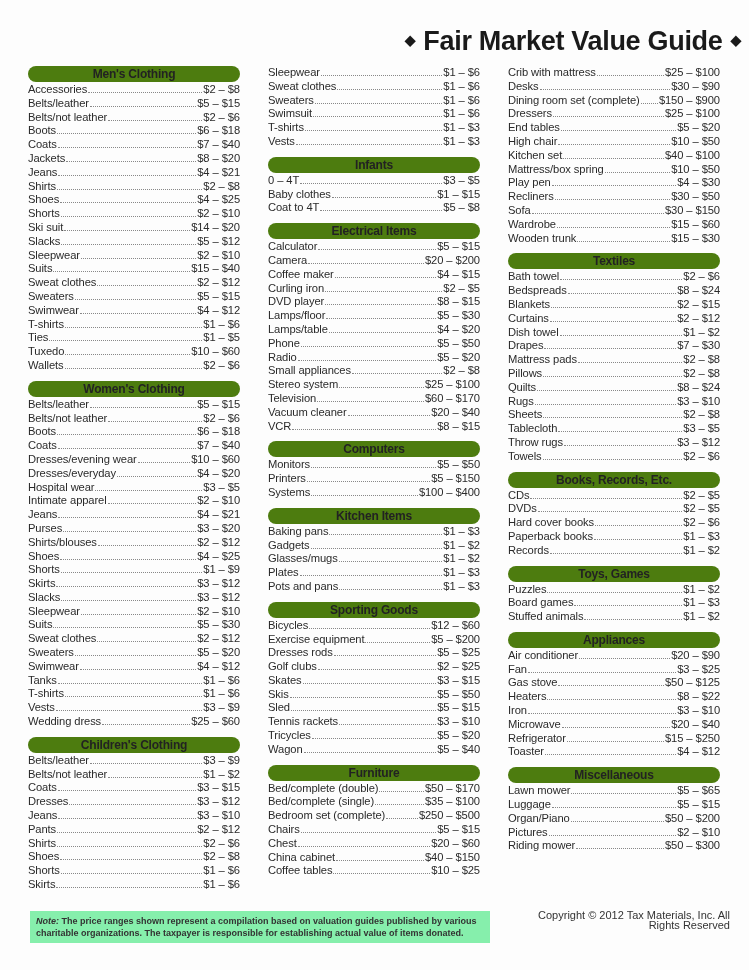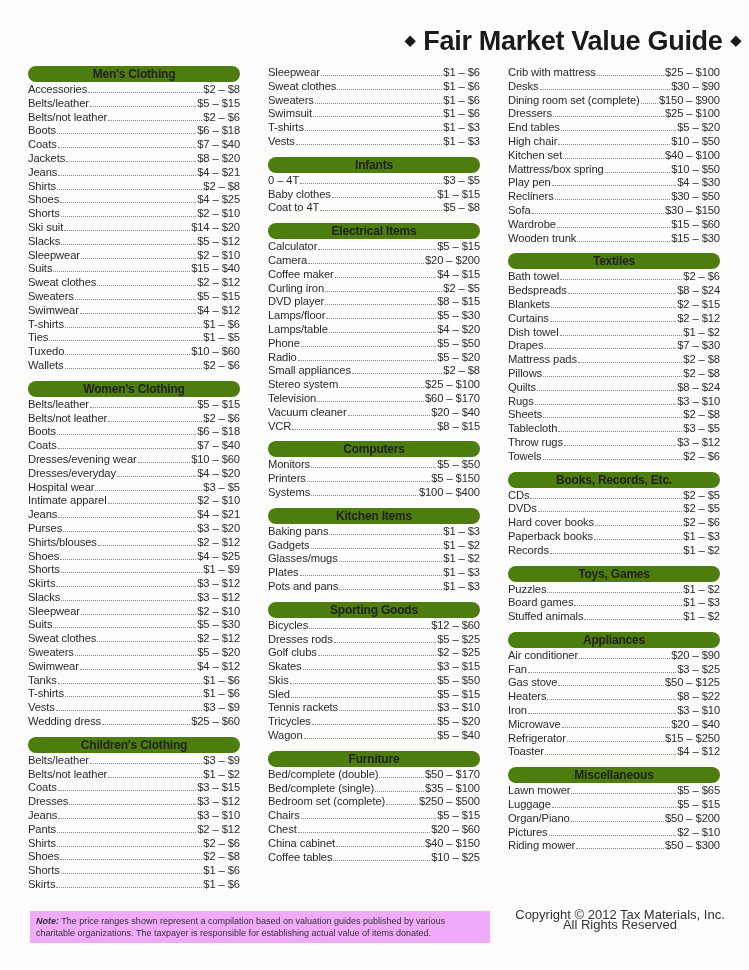--- a/index.html
+++ b/index.html
@@ -28,26 +28,26 @@
     font-size: 11.2px; white-space: nowrap; letter-spacing: -0.1px;
   }
   .row .name { flex: 0 0 auto; }
   .row .dots {
     flex: 1 1 auto; overflow: hidden; margin: 0 1px;
     border-bottom: 1px dotted #888; height: 9px; min-width: 6px;
   }
   .row .price { flex: 0 0 auto; }
   .note {
     position: absolute; left: 30px; top: 911px; width: 448px;
-    background: #f0abfc; padding: 4px 6px; font-size: 9px; line-height: 12px; color: #333;
+    background: #86efac; padding: 4px 6px; font-size: 9px; line-height: 12px; color: #333; font-weight: bold;
   }
   .note b { font-style: italic; }
   .copyright {
-    position: absolute; left: 510px; top: 910px; width: 220px; text-align: center;
-    font-size: 13px; line-height: 10px; color: #333;
+    position: absolute; left: 510px; top: 910px; width: 220px; text-align: right;
+    font-size: 11px; line-height: 10px; color: #333;
   }
   .copyright .c1 { margin-bottom: 4px; }
   .copyright i { font-style: italic; }
 </style>
 </head>
 <body>
 
 <div class="title">
   <span class="diamond">◆</span><span>Fair Market Value Guide</span><span class="diamond">◆</span>
 </div>
@@ -509,20 +509,25 @@
       </div>
     </div>
     <div class="section">
       <div class="sec-head">Sporting Goods</div>
       <div class="row">
         <span class="name">Bicycles</span>
         <span class="dots"></span>
         <span class="price">$12 – $60</span>
       </div>
       <div class="row">
+        <span class="name">Exercise equipment</span>
+        <span class="dots"></span>
+        <span class="price">$5 – $200</span>
+      </div>
+      <div class="row">
         <span class="name">Dresses rods</span>
         <span class="dots"></span>
         <span class="price">$5 – $25</span>
       </div>
       <div class="row">
         <span class="name">Golf clubs</span>
         <span class="dots"></span>
         <span class="price">$2 – $25</span>
       </div>
       <div class="row">

